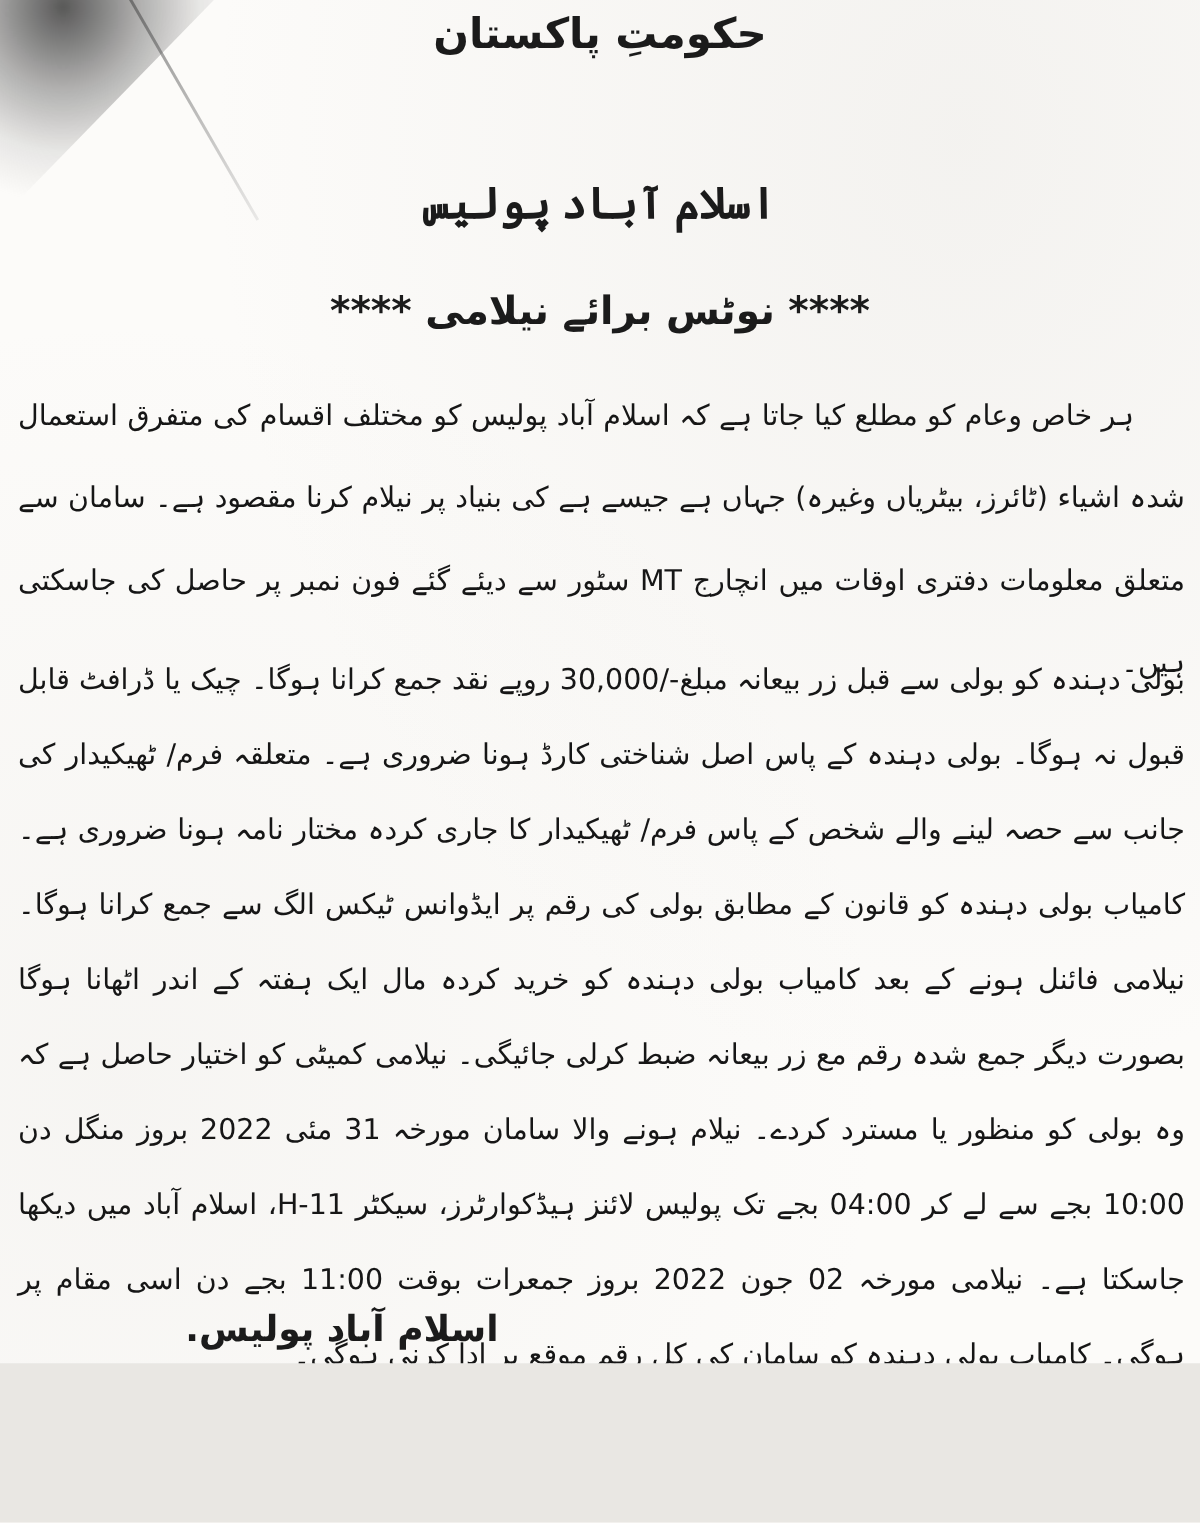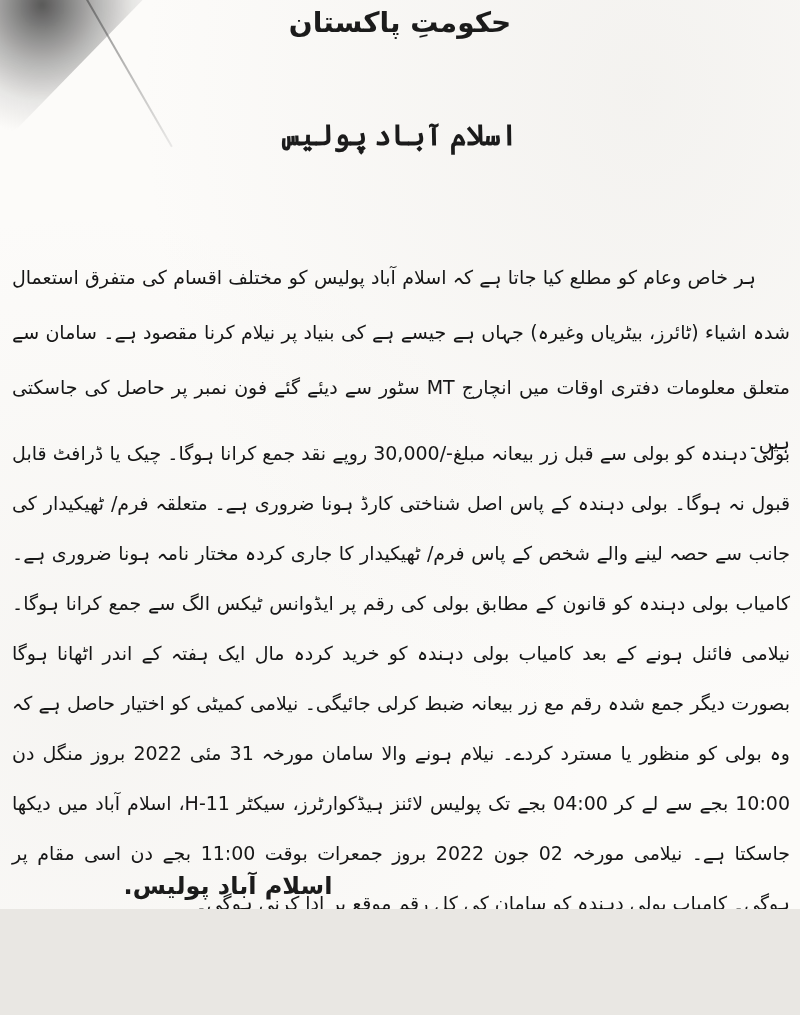--- a/index.html
+++ b/index.html
@@ -75,20 +75,21 @@
 <body>
 
 <div class="page">
 
   <div class="corner-smudge"></div>
   <div class="crease-line"></div>
 
   <div class="hdr hdr-1 urdu">حکومتِ پاکستان</div>
   <div class="hdr hdr-3 urdu">اسلام آباد پولیس</div>
 
+  <div class="notice-title urdu">**** نوٹس برائے نیلامی ****</div>
 
   <div class="para para-1">ہر خاص وعام کو مطلع کیا جاتا ہے کہ اسلام آباد پولیس کو مختلف اقسام کی متفرق استعمال شدہ اشیاء (ٹائرز، بیٹریاں وغیرہ) جہاں ہے جیسے ہے کی بنیاد پر نیلام کرنا مقصود ہے۔ سامان سے متعلق معلومات دفتری اوقات میں انچارج MT سٹور سے دیئے گئے فون نمبر پر حاصل کی جاسکتی ہیں۔</div>
 
   <div class="para para-2">بولی دہندہ کو بولی سے قبل زر بیعانہ مبلغ-/30,000 روپے نقد جمع کرانا ہوگا۔ چیک یا ڈرافٹ قابل قبول نہ ہوگا۔ بولی دہندہ کے پاس اصل شناختی کارڈ ہونا ضروری ہے۔ متعلقہ فرم/ ٹھیکیدار کی جانب سے حصہ لینے والے شخص کے پاس فرم/ ٹھیکیدار کا جاری کردہ مختار نامہ ہونا ضروری ہے۔ کامیاب بولی دہندہ کو قانون کے مطابق بولی کی رقم پر ایڈوانس ٹیکس الگ سے جمع کرانا ہوگا۔ نیلامی فائنل ہونے کے بعد کامیاب بولی دہندہ کو خرید کردہ مال ایک ہفتہ کے اندر اٹھانا ہوگا بصورت دیگر جمع شدہ رقم مع زر بیعانہ ضبط کرلی جائیگی۔ نیلامی کمیٹی کو اختیار حاصل ہے کہ وہ بولی کو منظور یا مسترد کردے۔ نیلام ہونے والا سامان مورخہ 31 مئی 2022 بروز منگل دن 10:00 بجے سے لے کر 04:00 بجے تک پولیس لائنز ہیڈکوارٹرز، سیکٹر H-11، اسلام آباد میں دیکھا جاسکتا ہے۔ نیلامی مورخہ 02 جون 2022 بروز جمعرات بوقت 11:00 بجے دن اسی مقام پر ہوگی۔ کامیاب بولی دہندہ کو سامان کی کل رقم موقع پر ادا کرنی ہوگی۔</div>
 
   <div class="signature">
     <div class="sig-2">اسلام آباد پولیس.</div>
   </div>
 
   <div class="contact">

